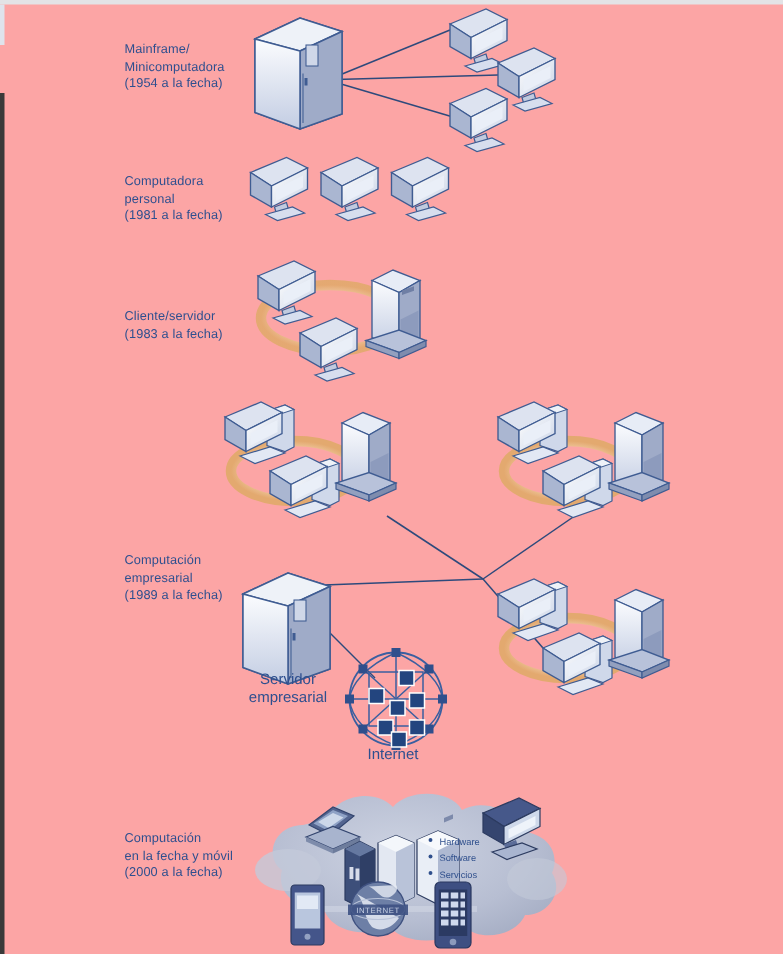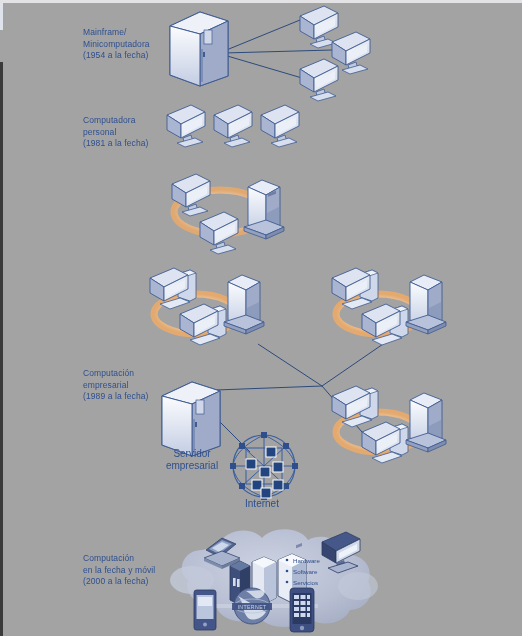--- a/index.html
+++ b/index.html
@@ -7,21 +7,21 @@
     padding: 0;
     background: #ffffff;
   }
   body {
     font-family: "Liberation Sans", sans-serif;
   }
   #page {
     position: relative;
     width: 522px;
     height: 636px;
-    background: #a3a3a3;
+    background: #fca5a5;
     overflow: hidden;
   }
   
   .top-rule {
     position: absolute;
     left: 0; top: 0;
     width: 522px; height: 3px;
     background: #e3e3e6;
   }
   .left-tab {
@@ -182,20 +182,24 @@
         <polygon points="2,10 26,0 40,7 16,19" fill="#dde3f0" stroke="#3f5c92" stroke-width="0.9"></polygon>
         <polygon points="2,10 16,19 16,33 2,25" fill="#aab6d1" stroke="#3f5c92" stroke-width="0.9"></polygon>
         <polygon points="16,19 40,7 40,21 16,33" fill="url(#gScreen)" stroke="#3f5c92" stroke-width="0.9"></polygon>
         <polygon points="19,21 37,12 37,20 19,29" fill="#eaeff8"></polygon>
         <polygon points="18,33 26,30 28,37 20,40" fill="#c0cadf" stroke="#3f5c92" stroke-width="0.8"></polygon>
         <polygon points="12,38 30,33 38,37 20,42" fill="#d7deee" stroke="#3f5c92" stroke-width="0.8"></polygon>
       </g>
     </svg>
   </div>
 
+  <div class="era-label" style="left:83px; top:205px;">
+    <span>Cliente/servidor</span>
+    <span>(1983 a la fecha)</span>
+  </div>
 
   <div class="stage" style="left:168px; top:172px;">
     <svg width="130" height="85" viewBox="0 0 130 85">
       <ellipse cx="52" cy="40" rx="46" ry="22" fill="none" stroke="url(#gRing)" stroke-width="7" opacity="0.95"></ellipse>
 
       <g transform="translate(2,2)">
         <polygon points="2,10 26,0 40,7 16,19" fill="#dde3f0" stroke="#3f5c92" stroke-width="0.9"></polygon>
         <polygon points="2,10 16,19 16,33 2,25" fill="#aab6d1" stroke="#3f5c92" stroke-width="0.9"></polygon>
         <polygon points="16,19 40,7 40,21 16,33" fill="url(#gScreen)" stroke="#3f5c92" stroke-width="0.9"></polygon>
         <polygon points="19,21 37,12 37,20 19,29" fill="#eaeff8"></polygon>

